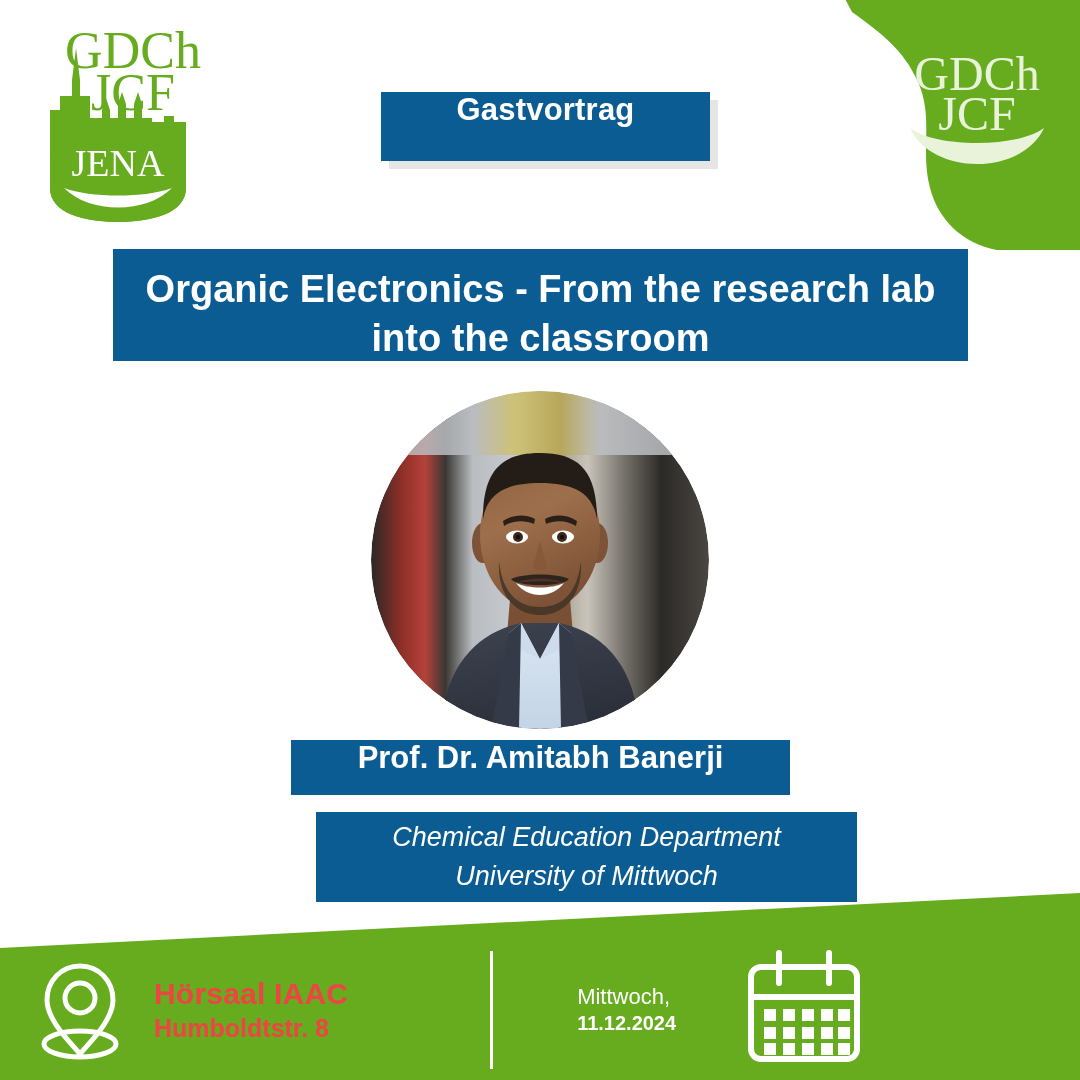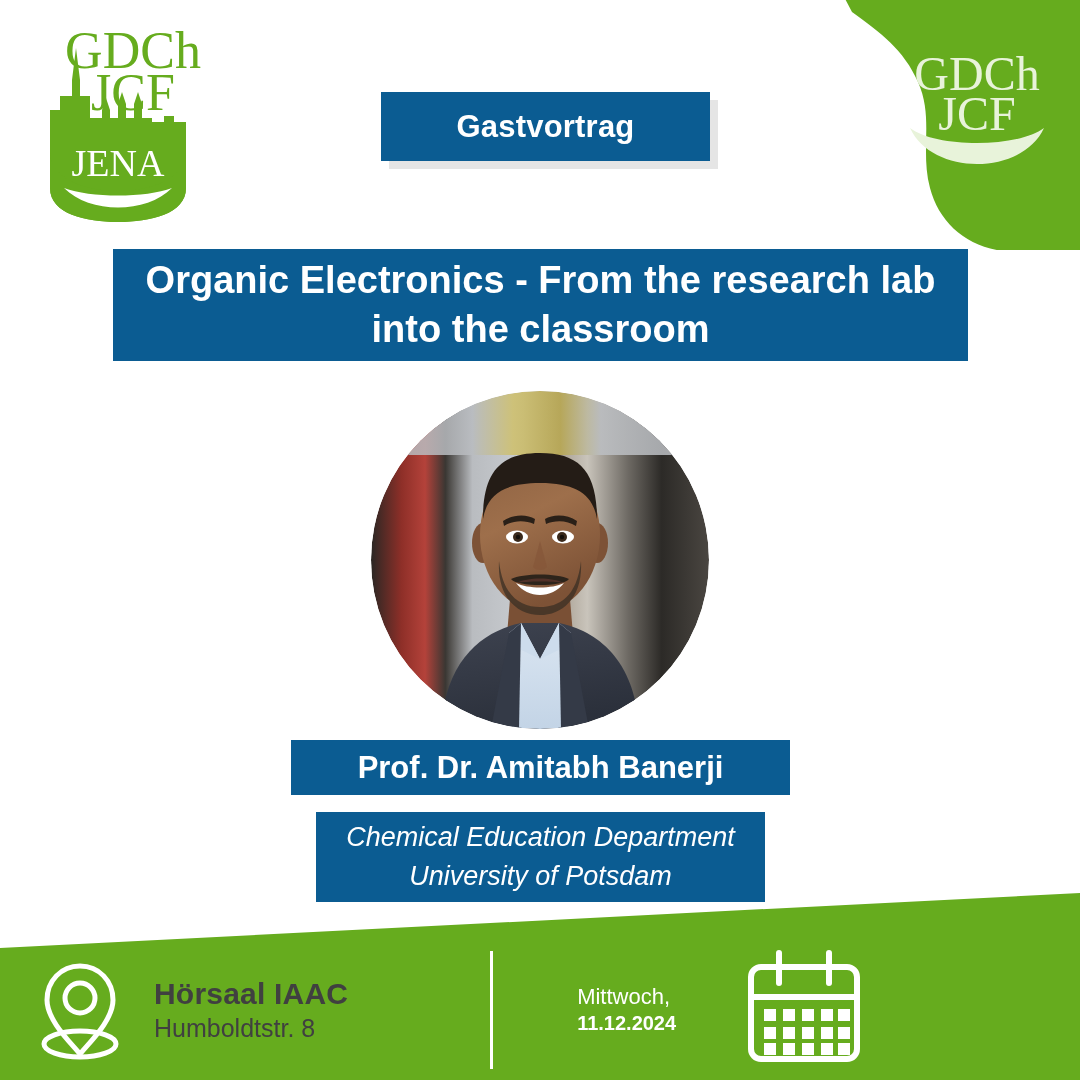--- a/index.html
+++ b/index.html
@@ -34,21 +34,20 @@
     width: 210px;
     height: 206px;
   }
 
   
   .banner {
     position: absolute;
     background: #0B5C92;
     color: #ffffff;
     display: flex;
-    align-items: center;
     justify-content: center;
     text-align: center;
     box-sizing: border-box;
   }
   .banner-shadow {
     box-shadow: 8px 8px 0 rgba(0, 0, 0, 0.10);
   }
 
   #gastvortrag-banner {
     left: 381px;
@@ -61,36 +60,36 @@
   }
 
   #title-banner {
     left: 113px;
     top: 249px;
     width: 855px;
     height: 112px;
     font-size: 38px;
     font-weight: bold;
     line-height: 1.28;
-    padding: 0 14px;
+    padding: 16px 14px;
   }
 
   #speaker-banner {
     left: 291px;
     top: 740px;
     width: 499px;
     height: 55px;
     font-size: 31px;
     font-weight: bold;
   }
 
   #affiliation-banner {
     left: 316px;
     top: 812px;
-    width: 449px;
+    width: 541px;
     height: 90px;
     font-size: 27px;
     font-style: italic;
     line-height: 1.45;
     flex-direction: column;
   }
 
   
   #portrait {
     position: absolute;
@@ -119,31 +118,31 @@
     display: flex;
     align-items: center;
   }
   .venue-block {
     display: flex;
     align-items: center;
     margin-left: 34px;
   }
   .venue-text {
     margin-left: 28px;
-    color: #404040;
+    color: #ef4444;
     line-height: 1.22;
   }
   .venue-name {
     font-size: 30px;
     font-weight: bold;
     letter-spacing: 0.2px;
   }
   .venue-street {
     font-size: 25px;
-    font-weight: normal;
+    font-weight: bold;
   }
   .divider {
     width: 3px;
     height: 118px;
     background: #ffffff;
     margin-left: 142px;
     margin-right: 0;
   }
   .date-block {
     color: #ffffff;
@@ -294,21 +293,21 @@
       </g>
     </svg>
   </div>
 
   <div id="speaker-banner" class="banner">
     <span>Prof. Dr. Amitabh Banerji</span>
   </div>
 
   <div id="affiliation-banner" class="banner">
     <span>Chemical Education Department</span>
-    <span>University of Potsdam</span>
+    <span>University of Mittwoch</span>
   </div>
 
   <svg id="footer-band" viewBox="0 0 1080 200" preserveAspectRatio="none">
     <polygon points="0,68 1080,13 1080,200 0,200" fill="#66AC1E"></polygon>
   </svg>
 
   <div class="footer-content">
 
     <div class="venue-block">
       <svg width="92" height="104" viewBox="0 0 92 104">

